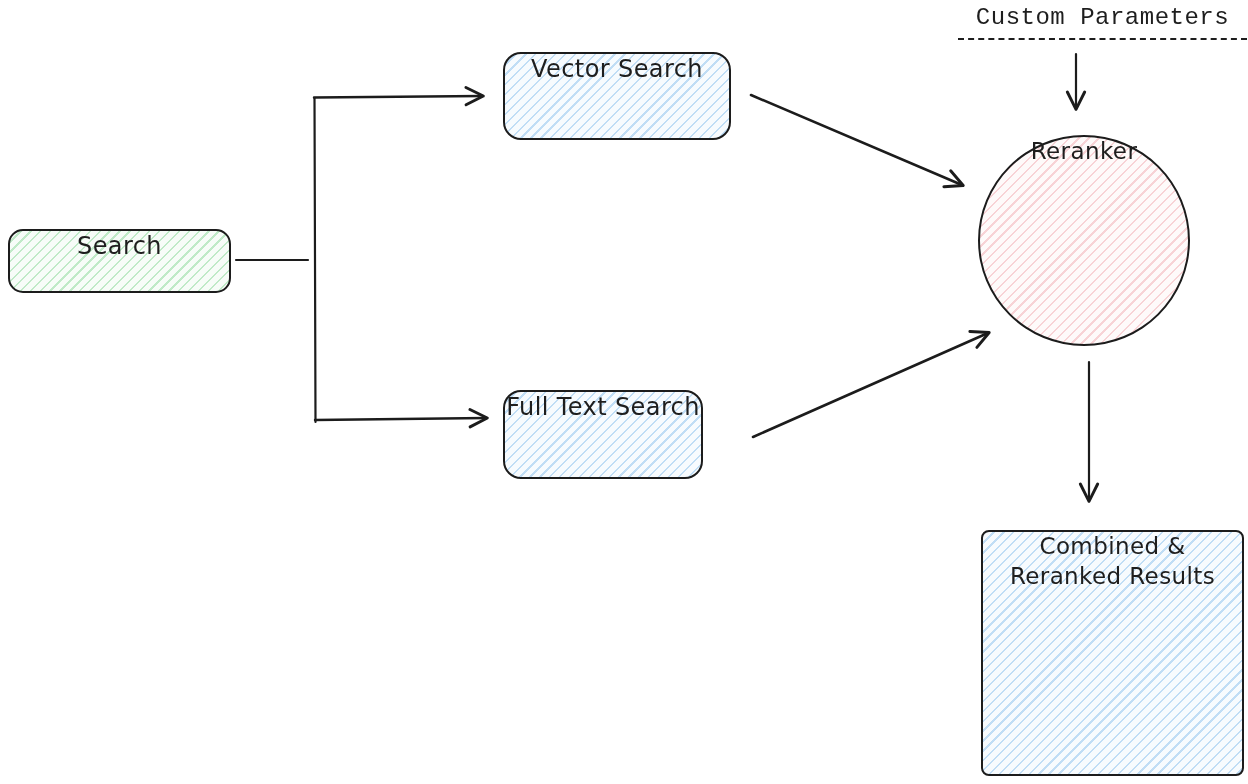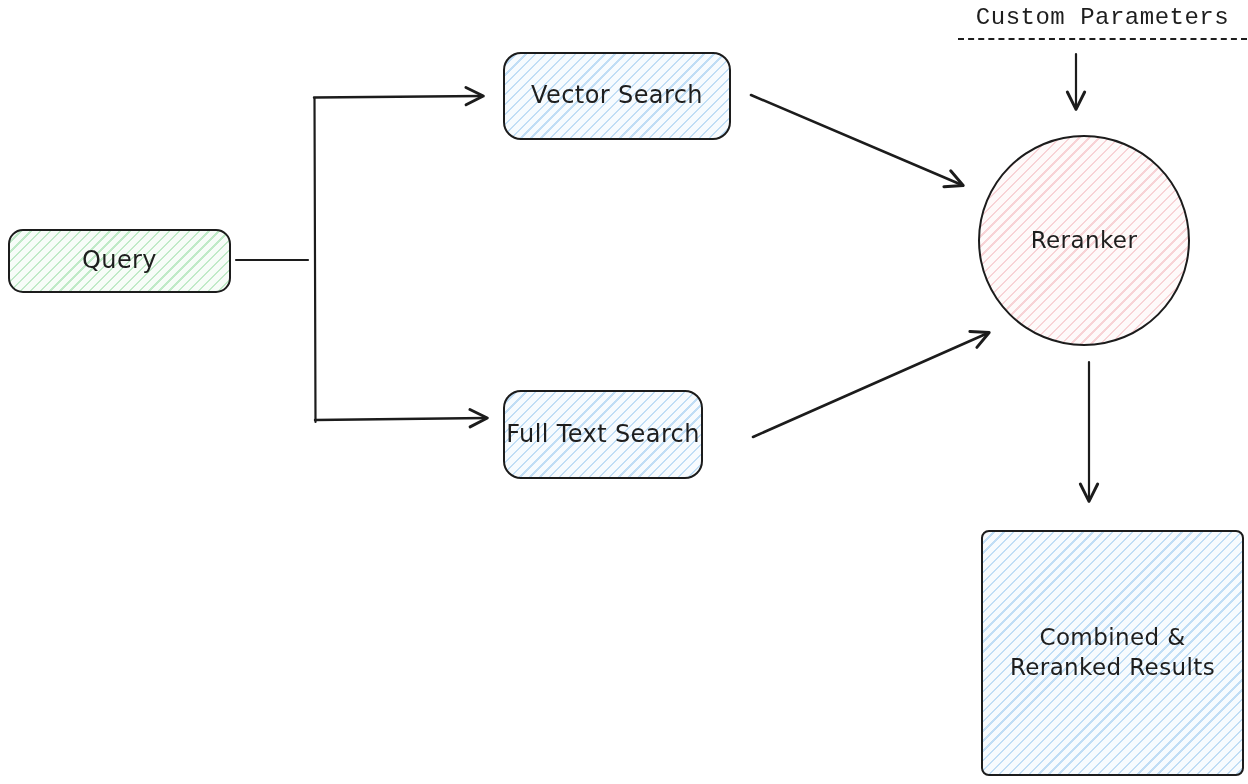--- a/index.html
+++ b/index.html
@@ -17,21 +17,21 @@
   }
   .edges-layer {
     position: absolute;
     inset: 0;
     width: 1248px;
     height: 784px;
   }
   .node {
     position: absolute;
     display: flex;
-    align-items: center;
+    align-items: flex-start;
     justify-content: center;
     text-align: center;
     border: 2px solid #1c1c1c;
     font-size: 24px;
     letter-spacing: 0.4px;
     line-height: 1.3;
   }
   
   .hachure-green {
     background-color: #f7fcf8;
@@ -110,21 +110,21 @@
     <path d="M 751 95 L 962 185" fill="none" stroke="#1c1c1c" stroke-width="2.6" stroke-linecap="round" marker-end="url(#arrowhead)"></path>
 
     <path d="M 753 437 L 988 333" fill="none" stroke="#1c1c1c" stroke-width="2.6" stroke-linecap="round" marker-end="url(#arrowhead)"></path>
 
     <path d="M 1076 54 L 1076 108" fill="none" stroke="#1c1c1c" stroke-width="2.2" stroke-linecap="round" marker-end="url(#arrowhead)"></path>
 
     <path d="M 1089 362 L 1089 500" fill="none" stroke="#1c1c1c" stroke-width="2.2" stroke-linecap="round" marker-end="url(#arrowhead)"></path>
   </svg>
 
   <div class="node hachure-green query-node">
-    <span>Query</span>
+    <span>Search</span>
   </div>
 
   <div class="node hachure-blue vector-search-node">
     <span>Vector Search</span>
   </div>
 
   <div class="node hachure-blue full-text-search-node">
     <span>Full Text Search</span>
   </div>
 

